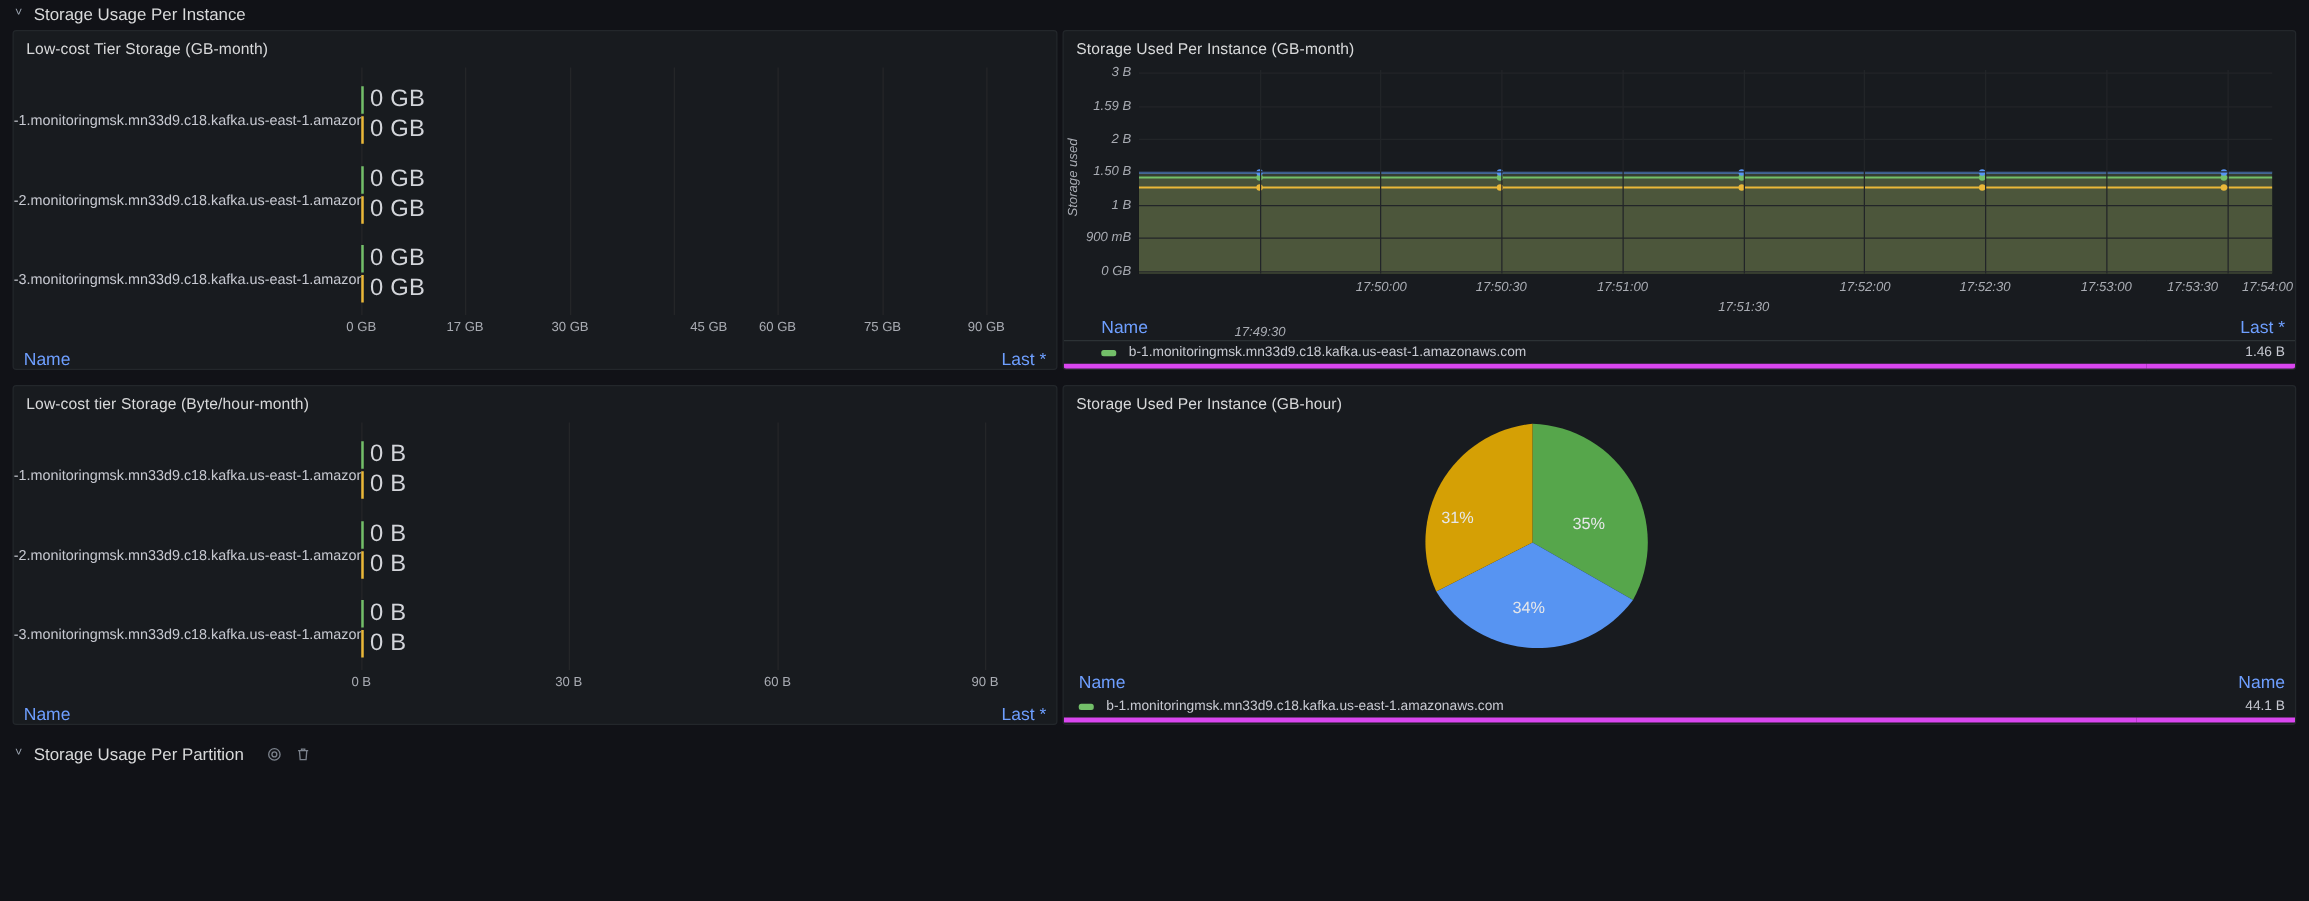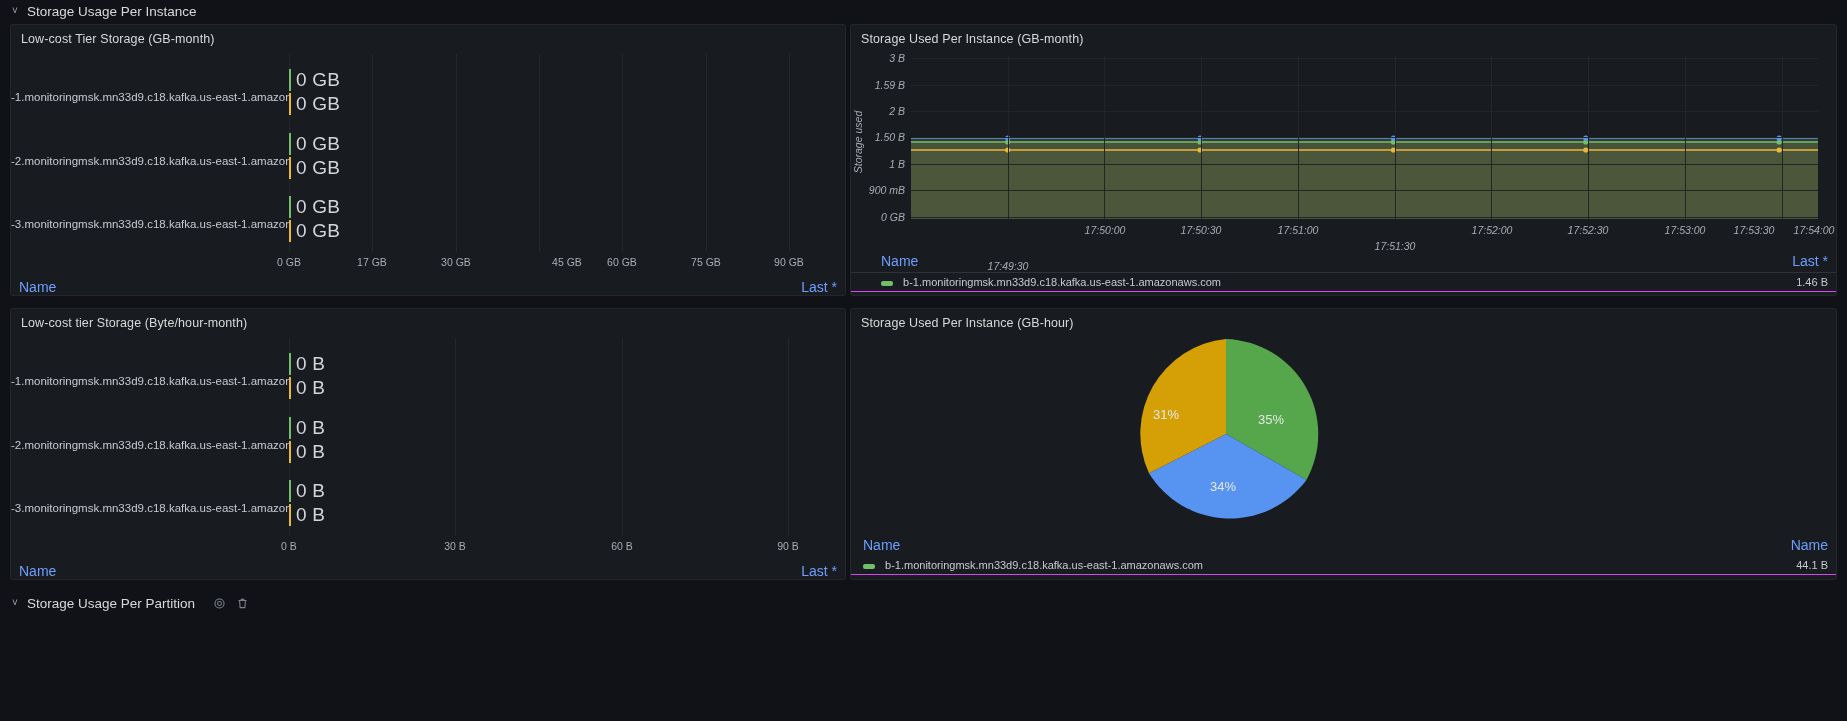--- a/index.html
+++ b/index.html
@@ -68,21 +68,21 @@
 
   
   .legend-table { width: 100%; border-collapse: collapse; }
   .legend-table th {
     font-size: 14px; font-weight: 500; color: #6e9fff;
     text-align: left; padding: 3px 8px; border-bottom: 1px solid #2c3235;
   }
   .legend-table th.num { text-align: right; }
   .legend-table td {
     font-size: 11px; color: #c7c9d1; padding: 3px 8px;
-    border-bottom: 1px solid #d946ef; white-space: nowrap;
+    border-bottom: 4px solid #d946ef; white-space: nowrap;
   }
   .legend-table td.num { text-align: right; }
   .swatch {
     display: inline-block; width: 12px; height: 3px;
     border-radius: 1px; margin-right: 7px; vertical-align: middle;
   }
   .swatch.fat { height: 5px; border-radius: 2px; }
 
   
   .ts-wrap { position: relative; font-style: italic; }

